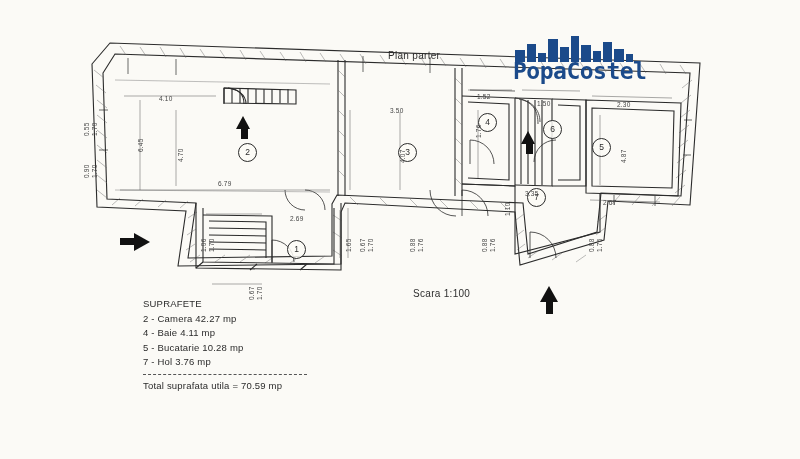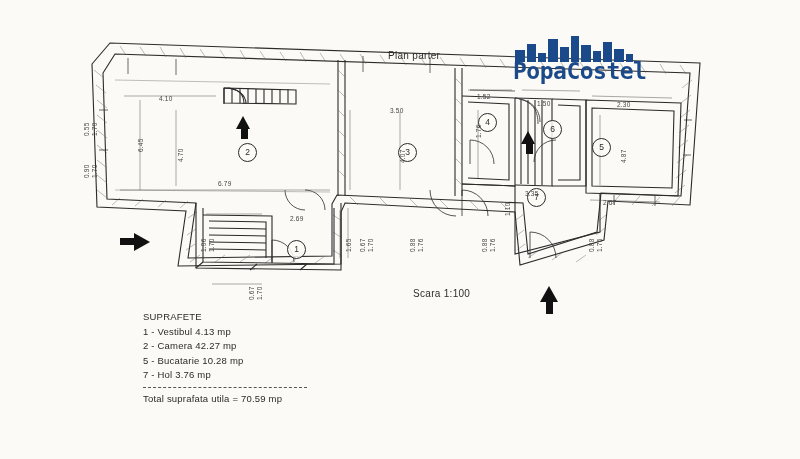--- a/index.html
+++ b/index.html
@@ -82,21 +82,21 @@
   
   #legend {
     position: absolute;
     left: 143px;
     top: 297px;
     font-size: 9.5px;
     line-height: 14.2px;
     color: #2b2b2b;
     letter-spacing: 0.2px;
   }
-  #legend .legend-title { margin-bottom: 1px; margin-top: 13px; }
+  #legend .legend-title { margin-bottom: 1px; }
   #legend ul { list-style: none; margin: 0; padding: 0; }
   #legend li { white-space: nowrap; }
   #legend .legend-rule {
     margin: 5px 0 4px 0;
     width: 164px;
     border-top: 1px dashed #555;
     height: 0;
   }
   #legend .legend-total { white-space: nowrap; }
   
@@ -402,22 +402,22 @@
   <div class="arrow arrow-up" style="left:236px; top:116px; border-left-width:7px; border-right-width:7px; border-bottom-width:13px;"></div>
 
   <div class="arrow-tail-v" style="left:526px; top:143px; height:11px;"></div>
   <div class="arrow arrow-up" style="left:521px; top:131px; border-left-width:7px; border-right-width:7px; border-bottom-width:13px;"></div>
 
   <div class="scale-lbl" style="left:413px; top:288px;">Scara 1:100</div>
 
   <div id="legend">
     <div class="legend-title">SUPRAFETE</div>
     <ul>
-      <li>1 - Vestibul 4.13 mp</li>
       <li>2 - Camera 42.27 mp</li>
+      <li>4 - Baie 4.11 mp</li>
       <li>5 - Bucatarie 10.28 mp</li>
       <li>7 - Hol 3.76 mp</li>
     </ul>
     <div class="legend-rule"></div>
     <div class="legend-total">Total suprafata utila = 70.59 mp</div>
   </div>
 
 </div>
 
 </body></html>

